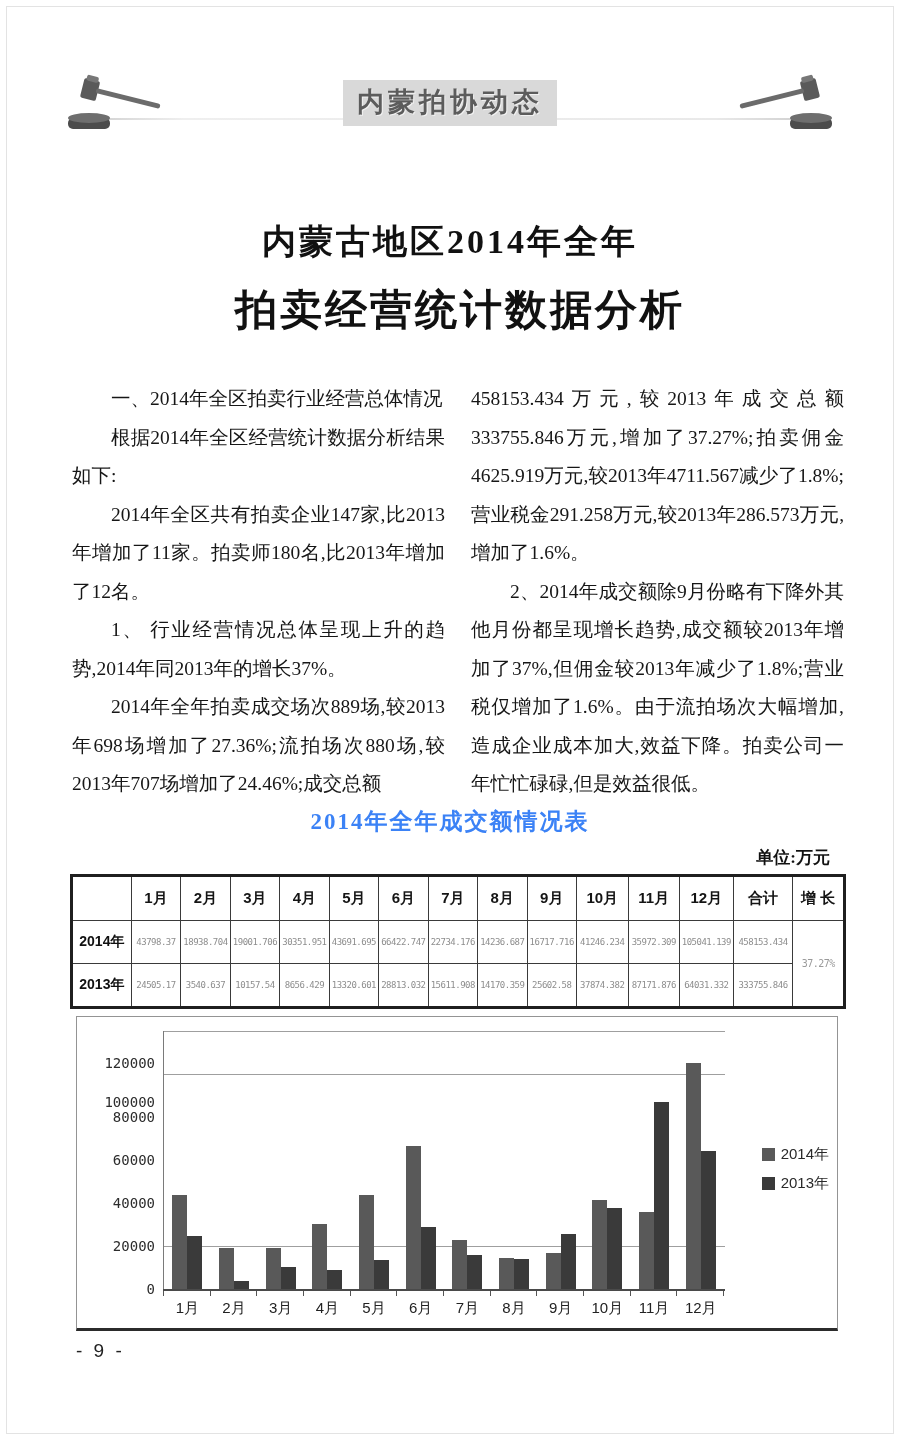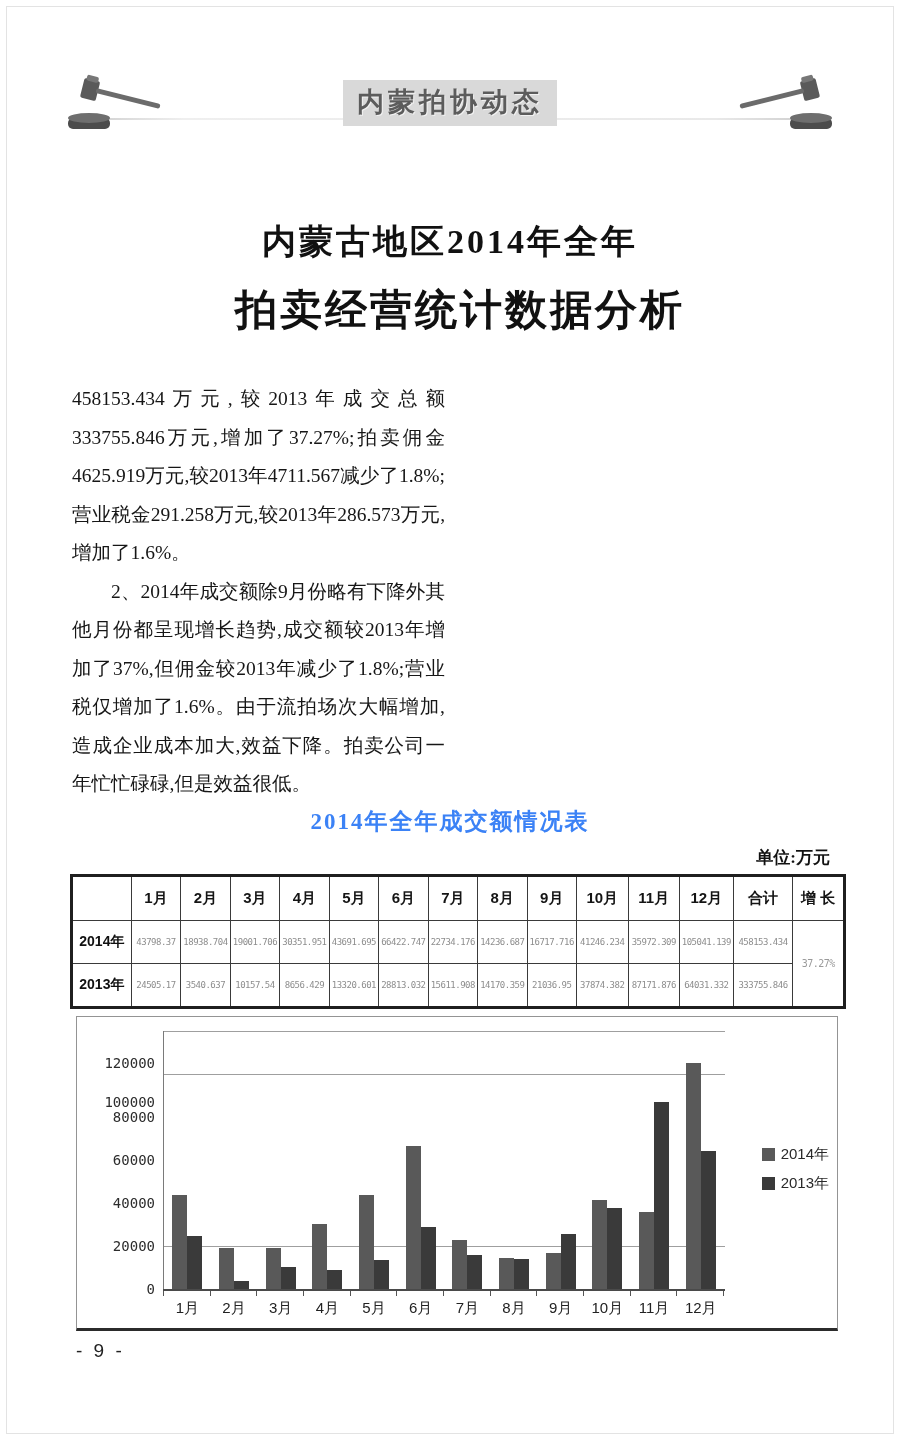--- a/index.html
+++ b/index.html
@@ -102,20 +102,27 @@
     </svg>
     <div class="header-badge">内蒙拍协动态</div>
   </div>
 
   <div class="article-title">
     <div class="t1">内蒙古地区2014年全年</div>
     <div class="t2">拍卖经营统计数据分析</div>
   </div>
 
   <div class="columns">
+    <div class="col">
+      <p>一、2014年全区拍卖行业经营总体情况</p>
+      <p>根据2014年全区经营统计数据分析结果如下:</p>
+      <p>2014年全区共有拍卖企业147家,比2013年增加了11家。拍卖师180名,比2013年增加了12名。</p>
+      <p>1、 行业经营情况总体呈现上升的趋势,2014年同2013年的增长37%。</p>
+      <p>2014年全年拍卖成交场次889场,较2013年698场增加了27.36%;流拍场次880场,较2013年707场增加了24.46%;成交总额</p>
+    </div>
     <div class="col">
       <p class="no-indent">458153.434万元,较2013年成交总额333755.846万元,增加了37.27%;拍卖佣金4625.919万元,较2013年4711.567减少了1.8%;营业税金291.258万元,较2013年286.573万元,增加了1.6%。</p>
       <p>2、2014年成交额除9月份略有下降外其他月份都呈现增长趋势,成交额较2013年增加了37%,但佣金较2013年减少了1.8%;营业税仅增加了1.6%。由于流拍场次大幅增加,造成企业成本加大,效益下降。拍卖公司一年忙忙碌碌,但是效益很低。</p>
     </div>
   </div>
 
   <div class="table-title">2014年全年成交额情况表</div>
   <div class="table-unit">单位:万元</div>
 
   <div class="tbl-wrap">
@@ -177,21 +184,21 @@
           <tr>
             <td class="rowlab">2013年</td>
             <td>24505.17</td>
             <td>3540.637</td>
             <td>10157.54</td>
             <td>8656.429</td>
             <td>13320.601</td>
             <td>28813.032</td>
             <td>15611.908</td>
             <td>14170.359</td>
-            <td>21036.95</td>
+            <td>25602.58</td>
             <td>37874.382</td>
             <td>87171.876</td>
             <td>64031.332</td>
             <td>333755.846</td>
           </tr>
         </tbody>
     </table>
   </div>
 
   <div class="chart" id="chart">

